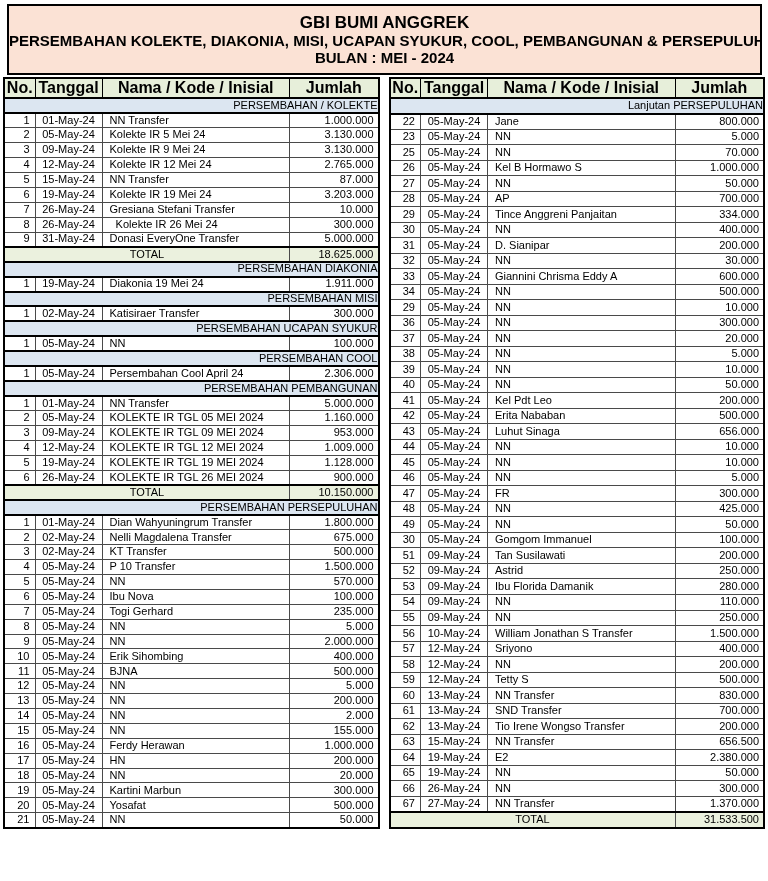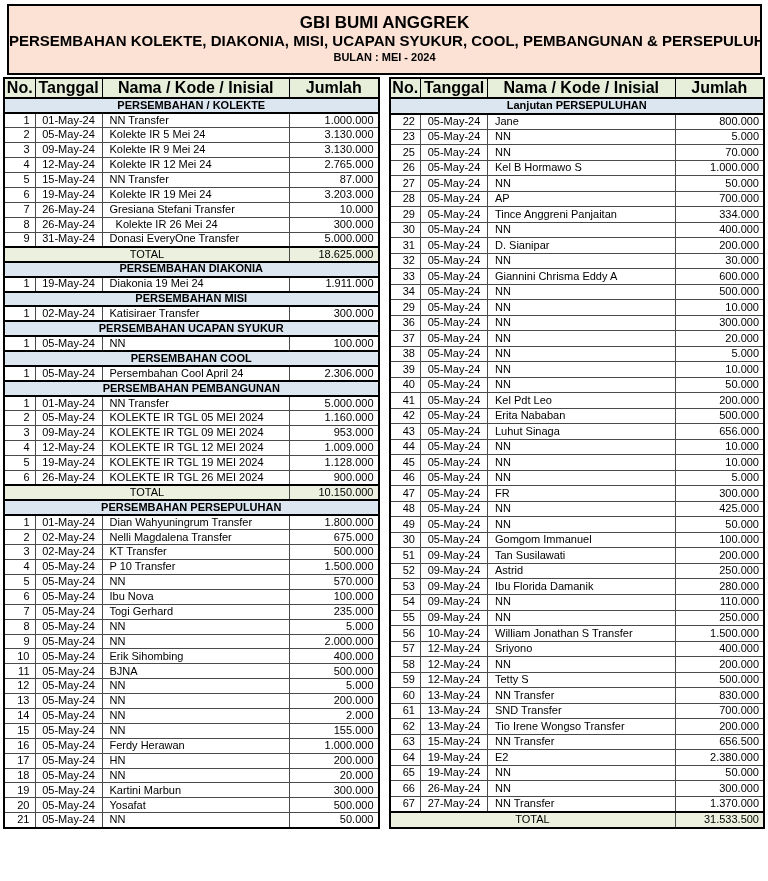--- a/index.html
+++ b/index.html
@@ -15,21 +15,21 @@
     width:768px;height:881px;background:#ffffff;color:#000;
     font-family:"Liberation Sans",sans-serif;overflow:hidden;position:relative;
   }
   .title-box{
     margin:4px 6px 0 7px;height:71px;border:2px solid var(--border-strong);
     background:var(--title-bg);text-align:center;overflow:hidden;
     display:flex;flex-direction:column;justify-content:center;
   }
   .doc-title{font-size:17px;font-weight:bold;line-height:19px;}
   .doc-subtitle{font-size:15px;font-weight:bold;line-height:17px;white-space:nowrap;}
-  .doc-period{font-size:11px;font-weight:bold;line-height:17px;}
+  .doc-period{font-size:15px;font-weight:bold;line-height:17px;}
   .tables{display:flex;gap:9px;padding:0 3px;margin-top:2px;}
   table{
     border-collapse:collapse;table-layout:fixed;flex:1;
     border:2px solid var(--border-strong);font-size:11px;
   }
   col.c-no{width:31px;}
   col.c-tgl{width:67px;}
   col.c-jml{width:89px;}
   th{
     height:18px;background:var(--header-bg);
@@ -38,22 +38,22 @@
   }
   td{
     height:14.9px;border:1px solid #4a4a4a;padding:0;
     line-height:1.05;overflow:hidden;white-space:nowrap;vertical-align:middle;
   }
   td.no{text-align:right;padding-right:5px;}
   td.tanggal{text-align:center;}
   td.nama{text-align:left;padding-left:7px;white-space:pre;}
   td.jumlah{text-align:right;padding-right:4px;}
   tr.section td{
-    background:var(--section-bg);font-weight:bold;text-align:center;
-    border-top:2px solid var(--border-strong);border-bottom:2px solid var(--border-strong);border-radius:6px;
+    background:var(--section-bg);font-weight:normal;text-align:right;
+    border-top:2px solid var(--border-strong);border-bottom:2px solid var(--border-strong);
   }
   tr.total td{
     background:var(--total-bg);font-weight:normal;
     border-top:2px solid var(--border-strong);border-bottom:2px solid var(--border-strong);
   }
   tr.total td.total-label{text-align:center;}
 </style>
 </head>
 <body>
 

